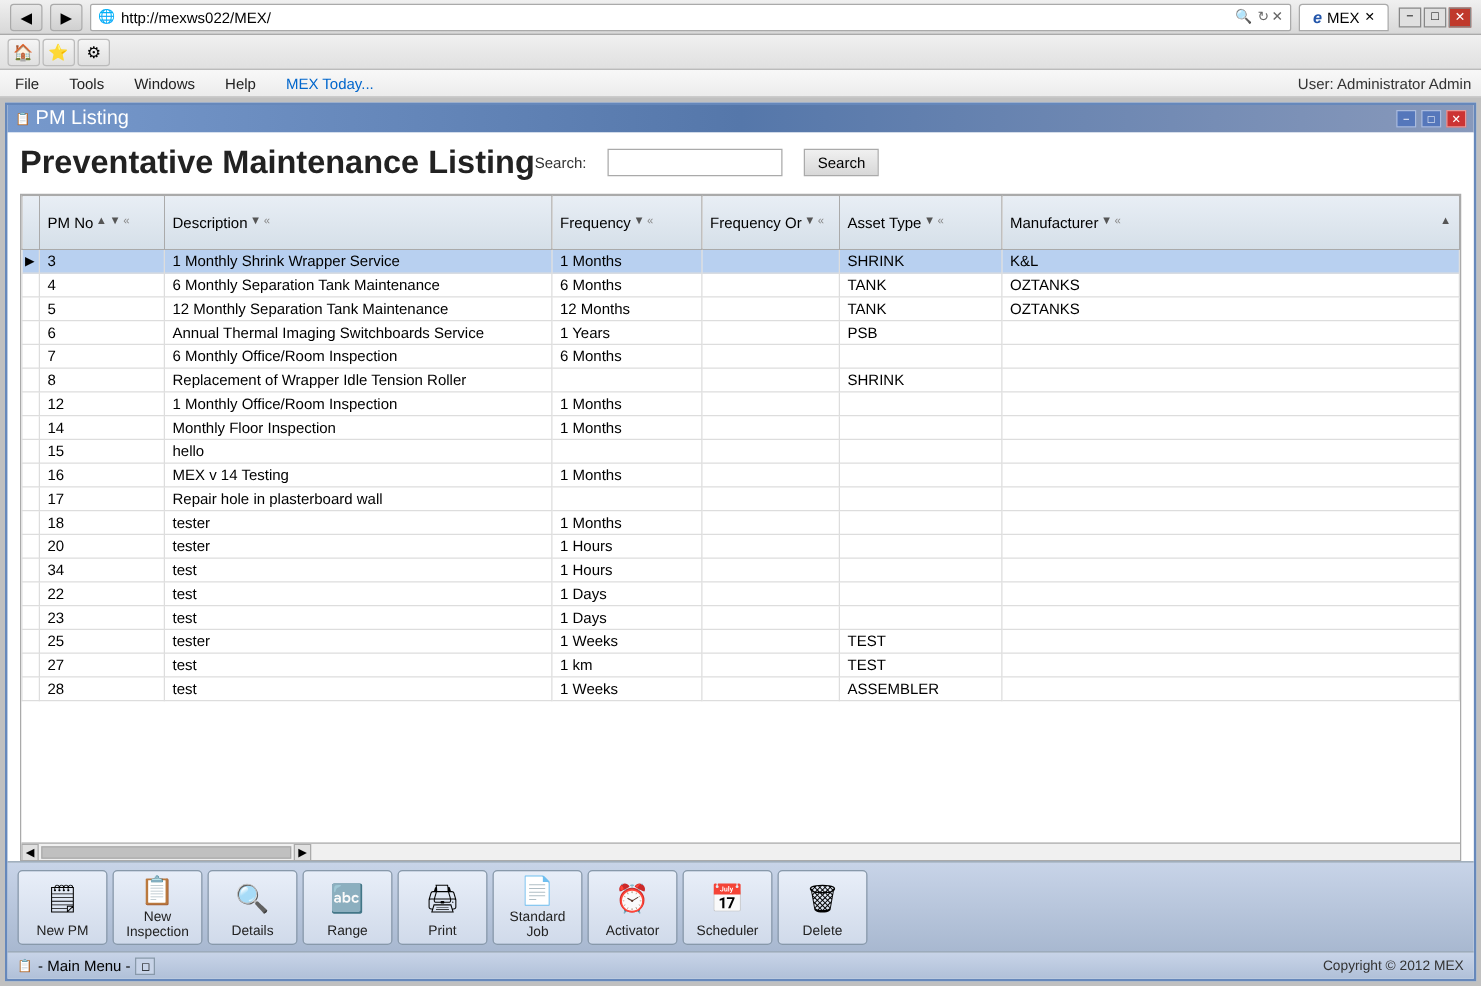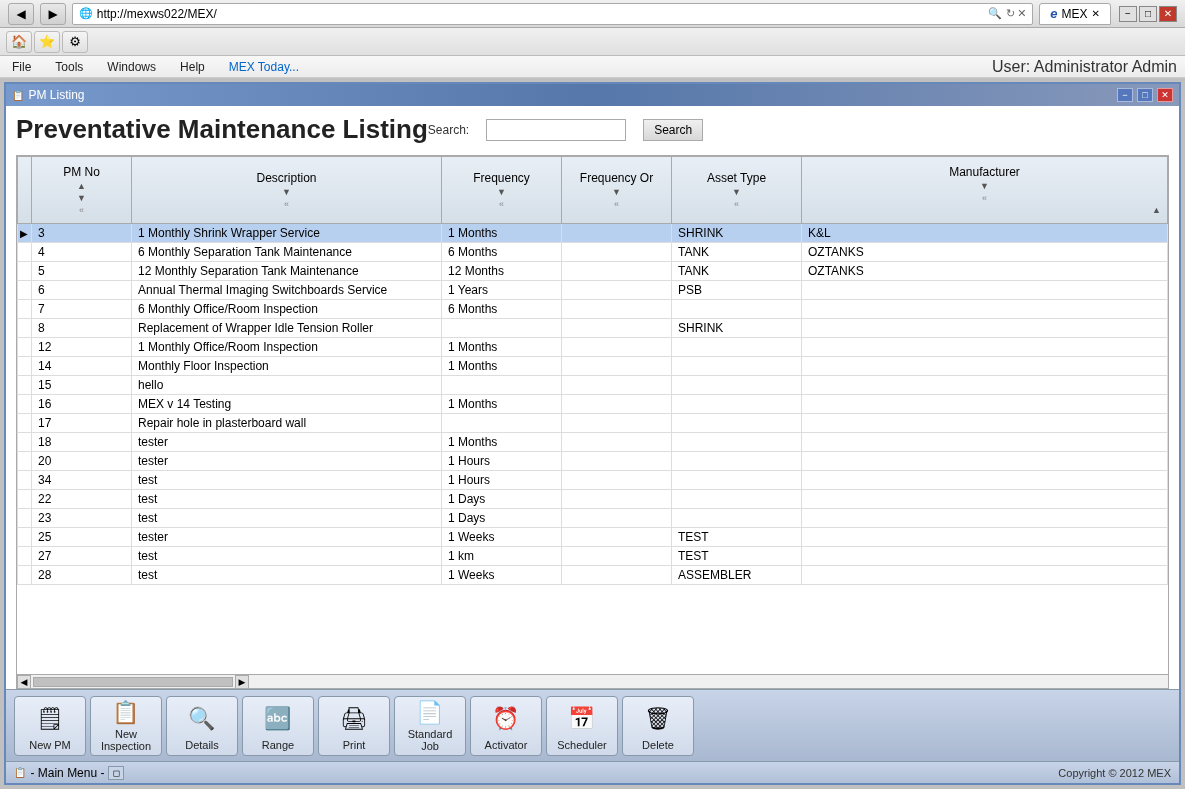--- a/index.html
+++ b/index.html
@@ -34,21 +34,21 @@
       background: linear-gradient(to bottom, #f8f8f8, #ececec);
       height: 22px;
       display: flex;
       align-items: center;
       padding: 0 8px;
       gap: 16px;
       border-bottom: 1px solid #ccc;
     }
     .menu-item { font-size: 12px; color: #222; cursor: pointer; padding: 2px 4px; }
     .menu-item.accent { color: #0066cc; }
-    .user-info { margin-left: auto; font-size: 16px; color: #333; }
+    .user-info { margin-left: auto; font-size: 12px; color: #333; }
     .window-ctrl-btn {
       width: 16px; height: 14px; border: 1px solid rgba(255,255,255,0.5);
       display: flex; align-items: center; justify-content: center;
       font-size: 9px; cursor: pointer; color: white;
     }
     .window-ctrl-btn.close-btn { background: #cc3333; }
     .window-ctrl-btn.max-btn { background: #5577bb; }
     .window-ctrl-btn.min-btn { background: #5577bb; }
 
     
@@ -90,23 +90,22 @@
     }
     .table-header th {
       border: 1px solid #aaa;
       padding: 3px 6px;
       text-align: left;
       font-weight: normal;
       white-space: nowrap;
     }
     .th-inner {
       display: flex;
-      align-items: center;
+      align-items: flex-start;
       gap: 2px;
-      flex-direction: column;
     }
     .sort-icon { font-size: 9px; color: #555; }
     .filter-icon { font-size: 9px; color: #555; cursor: pointer; }
 
     .table-body tr { border-bottom: 1px solid #ddd; }
     .table-body td { border: 1px solid #ddd; padding: 2px 6px; }
 
     
     .toolbar {
       background: linear-gradient(to bottom, #c8d4e8, #a8b8d0);
@@ -207,21 +206,21 @@
     <span class="menu-item">Windows</span>
     <span class="menu-item">Help</span>
     <span class="menu-item accent">MEX Today...</span>
     <span class="user-info">User: Administrator Admin</span>
   </div>
 
   <div style="flex:1; margin:4px; display:flex; flex-direction:column; background:#e8eef5; border:2px solid #6688bb; overflow:hidden;">
 
     <div style="background:linear-gradient(to right,#7799cc,#5577aa,#8899bb);height:22px;display:flex;align-items:center;padding:0 6px;gap:4px;">
       <span style="font-size:10px;color:white;">📋</span>
-      <span style="font-size:12px;color:white;flex:1;">PM Listing</span>
+      <span style="font-size:16px;color:white;flex:1;">PM Listing</span>
       <div class="window-ctrl-btn min-btn">−</div>
       <div class="window-ctrl-btn max-btn">□</div>
       <div class="window-ctrl-btn close-btn">✕</div>
     </div>
 
     <div style="flex:1;display:flex;flex-direction:column;overflow:hidden;background:white;padding:8px 10px 0 10px;">
 
       <div class="page-header">
         <h1 class="page-title">Preventative Maintenance Listing</h1>
         <div class="search-area">

